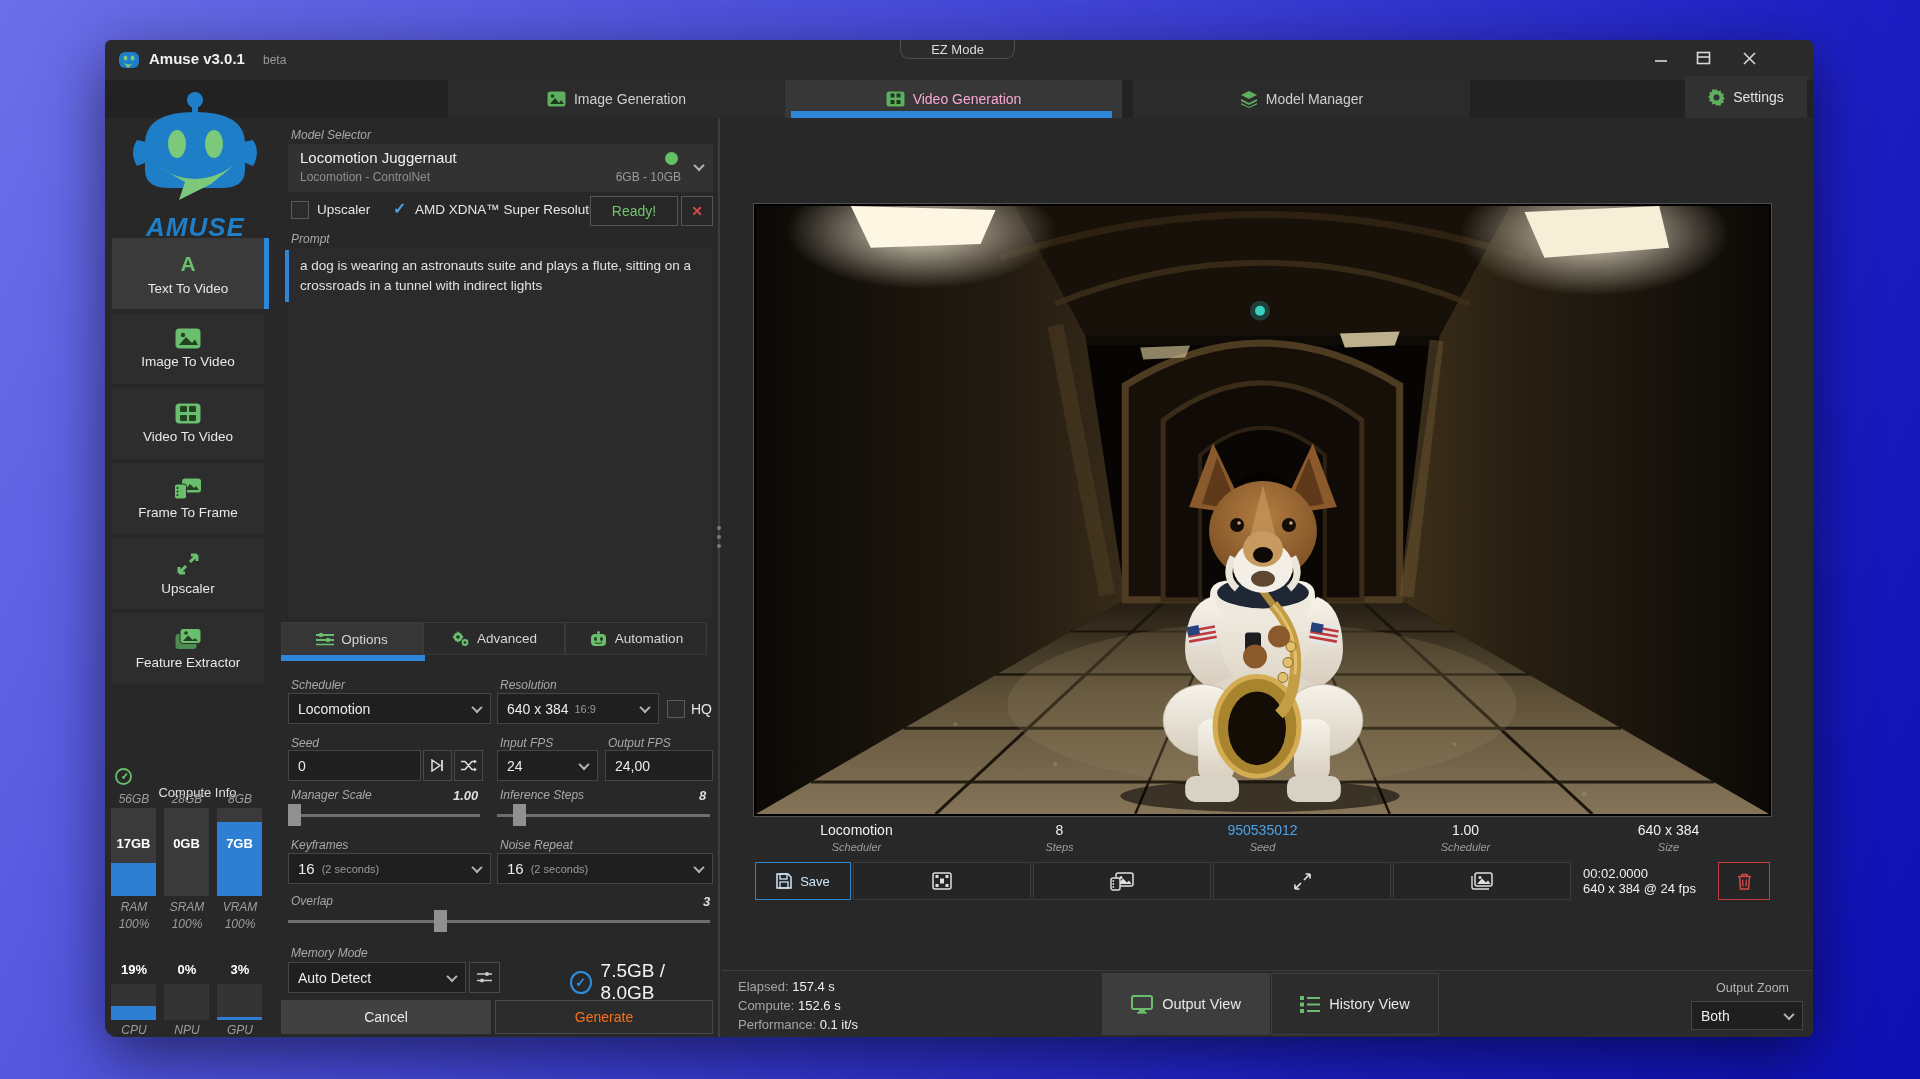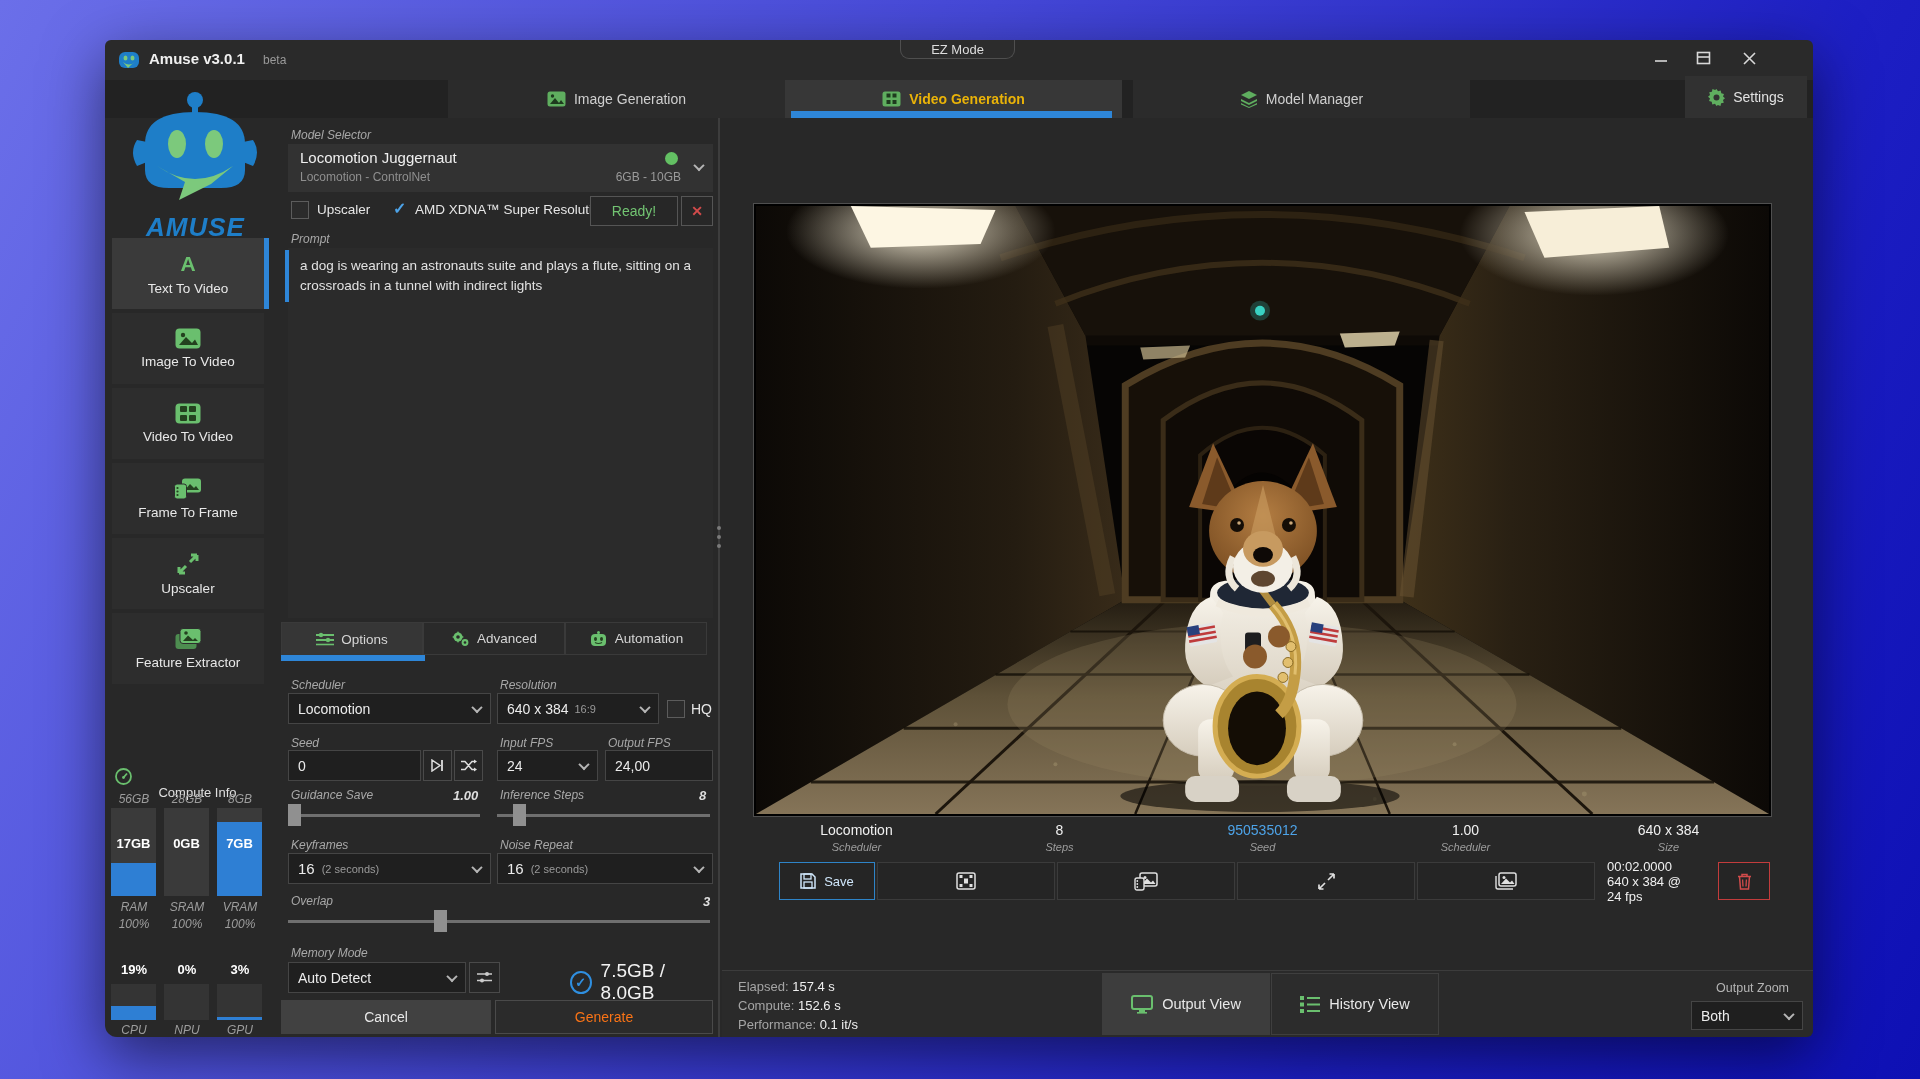--- a/index.html
+++ b/index.html
@@ -15,21 +15,21 @@
   }
   
   .titlebar { position:absolute; left:0; top:0; right:0; height:40px; background:#2a2a2a; border-radius:6px 6px 0 0; }
   .wbtn { position:absolute; top:0; width:40px; height:36px; display:flex; align-items:center; justify-content:center; color:#d8d8d8; }
   .ezmode { position:absolute; left:795px; top:0; width:115px; height:19px; background:#2c2c2c;
     border:1px solid #4f4f4f; border-top:none; border-radius:0 0 9px 9px;
     display:flex; align-items:center; justify-content:center; color:#ddd; font-size:13px; }
   
   .tabstrip { position:absolute; left:0; top:40px; right:0; height:38px; background:#222; }
   .maintab { position:absolute; top:0; height:38px; width:337px; background:#2b2b2b; display:flex; align-items:center; justify-content:center; gap:8px; color:#cfcfcf; font-size:14px; }
-  .maintab.active { background:#373737; color:#eab308;font-weight:bold; }
+  .maintab.active { background:#373737; color:#f9a8d4; }
   .tab-underline { position:absolute; left:6px; right:10px; bottom:0; height:7px; background:#2e86d8; }
   .settings-btn { position:absolute; right:6px; top:36px; width:122px; height:42px; background:#313131; display:flex; align-items:center; justify-content:center; gap:8px; font-size:14px; color:#e2e2e2; }
   
   .side-btn { position:absolute; left:7px; width:152px; height:71px; background:#2d2d2d;
     display:flex; flex-direction:column; align-items:center; justify-content:center; gap:5px; font-size:13.5px; color:#e8e8e8; }
   .side-btn.active { background:#3a3a3a; }
   .side-btn.active::after { content:""; position:absolute; right:-5px; top:0; bottom:0; width:5px; background:#2e86d8; }
   .gicon { color:#6abf6e; }
   
   .membar { position:absolute; width:45px; background:#3a3a3a; }
@@ -45,21 +45,21 @@
   .track { position:absolute; height:3px; background:#6f6f6f; }
   .thumb { position:absolute; width:13px; height:22px; background:#909090; top:-10px; }
   .valnum { position:absolute; color:#dedede; font-size:13px; font-style:italic; font-weight:bold; }
   .opt-tab { position:absolute; top:582px; height:33px; width:142px; background:#2a2a2a; border:1px solid #3a3a3a; display:flex; align-items:center; justify-content:center; gap:7px; font-size:13.5px; color:#d5d5d5; }
   .opt-tab.active { background:#363636; border-bottom:none; }
   .iconbtn { position:absolute; background:#262626; border:1px solid #4a4a4a; display:flex; align-items:center; justify-content:center; }
   
   .meta-cell { position:absolute; top:782px; width:203px; text-align:center; }
   .meta-val { font-size:14px; color:#f0f0f0; }
   .meta-lbl { font-size:11px; color:#9d9d9d; font-style:italic; margin-top:3px; }
-  .act-btn { height:38px; background:#252525; border:1px solid #3b3b3b; display:flex; align-items:center; justify-content:center; color:#e8e8e8;margin-left:24px; }
+  .act-btn { height:38px; background:#252525; border:1px solid #3b3b3b; display:flex; align-items:center; justify-content:center; color:#e8e8e8; }
   .statusbar { position:absolute; left:617px; right:0; bottom:0; height:67px; background:#2a2a2a; border-top:1px solid #3c3c3c; border-radius:0 0 6px 0; }
   .viewbtn { position:absolute; top:2px; height:62px; width:168px; display:flex; align-items:center; justify-content:center; gap:9px; font-size:14.5px; color:#e8e8e8; }
   svg { display:block; }
 </style>
 </head>
 <body>
 
 <div class="win">
 
   <div class="titlebar">
@@ -355,21 +355,21 @@
   <div class="field-label" style="left:395px;top:696px">Input FPS</div>
   <div class="sel" style="left:392px;top:710px;width:101px;height:31px">
     <span>24</span>
       <span class="chev"></span>
   </div>
   <div class="field-label" style="left:503px;top:696px">Output FPS</div>
   <div class="inp" style="left:500px;top:710px;width:108px;height:31px">
       <span>24,00</span>
     </div>
 
-  <div class="field-label" style="left:186px;top:748px">Guidance Save</div>
+  <div class="field-label" style="left:186px;top:748px">Manager Scale</div>
   <div class="valnum" style="left:348px;top:748px">1.00</div>
   <div class="track" style="left:183px;top:774px;width:192px">
       <div class="thumb" style="left:0"></div>
     </div>
   <div class="field-label" style="left:395px;top:748px">Inference Steps</div>
   <div class="valnum" style="left:594px;top:748px">8</div>
   <div class="track" style="left:392px;top:774px;width:213px">
       <div class="thumb" style="left:16px"></div>
     </div>
 

